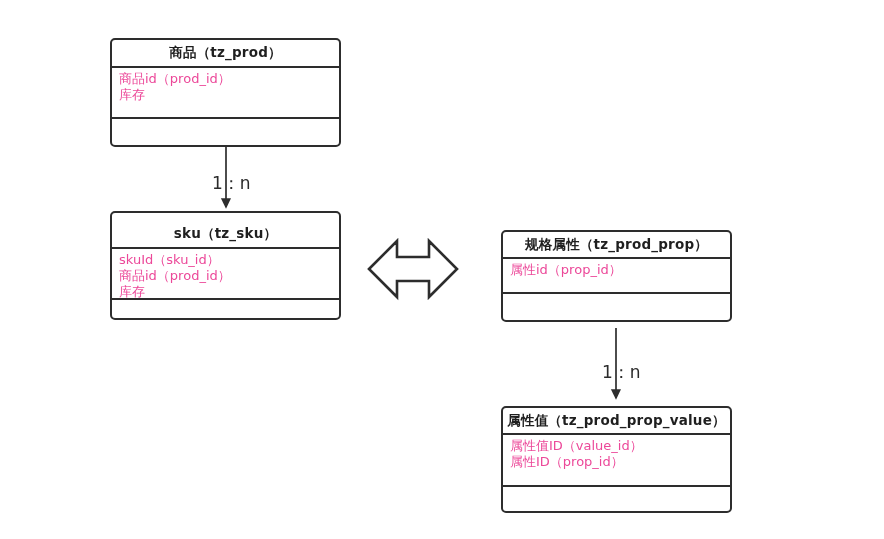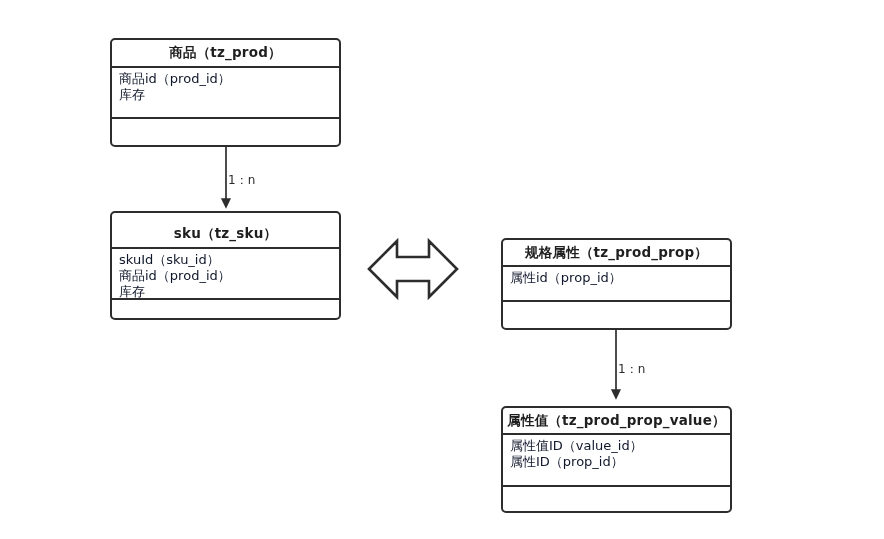--- a/index.html
+++ b/index.html
@@ -55,64 +55,63 @@
   .entity-attrs {
     box-sizing: border-box;
     width: 100%;
     border-bottom: 2px solid #2d2d2d;
     padding: 3px 7px 4px 7px;
   }
 
   .attr-row {
     font-size: 13px;
     line-height: 16px;
-    color: #0f172a;
+    color: #ec4899;
     white-space: nowrap;
   }
 
   .entity-footer {
     box-sizing: border-box;
     width: 100%;
   }
 
   
   #box-prod       { left: 110px; top: 38px;  width: 231px; height: 109px; }
   #box-prod .entity-title  { height: 28px; }
   #box-prod .entity-attrs  { height: 51px; }
   #box-prod .entity-footer { height: 26px; }
 
   #box-sku        { left: 110px; top: 211px; width: 231px; height: 109px; }
   #box-sku .entity-title   { height: 28px; margin-top: 8px; }
   #box-sku .entity-attrs   { height: 51px; }
   #box-sku .entity-footer  { height: 26px; }
 
-  #box-prop       { left: 501px; top: 238px; width: 231px; height: 92px; }
+  #box-prop       { left: 501px; top: 230px; width: 231px; height: 92px; }
   #box-prop .entity-title  { height: 27px; }
   #box-prop .entity-attrs  { height: 35px; }
   #box-prop .entity-footer { height: 26px; }
 
   #box-prop-value { left: 501px; top: 406px; width: 231px; height: 107px; }
   #box-prop-value .entity-title  { height: 27px; }
   #box-prop-value .entity-attrs  { height: 52px; }
   #box-prop-value .entity-footer { height: 26px; }
 
   
   .connector-svg {
     position: absolute;
     overflow: visible;
   }
   #conn-prod-sku  { left: 180px; top: 145px; width: 100px; height: 70px; }
   #conn-prop-val  { left: 570px; top: 328px; width: 100px; height: 80px; }
 
   .conn-label {
     position: absolute;
-    font-size: 12px;
+    font-size: 17px;
     color: #2b2b2b;
     white-space: nowrap;
-    margin-left: 16px;
   }
   #label-prod-sku { left: 212px; top: 172px; }
   #label-prop-val { left: 602px; top: 361px; }
 
   
   #relation-arrow {
     position: absolute;
     left: 366px;
     top: 235px;
     width: 94px;

